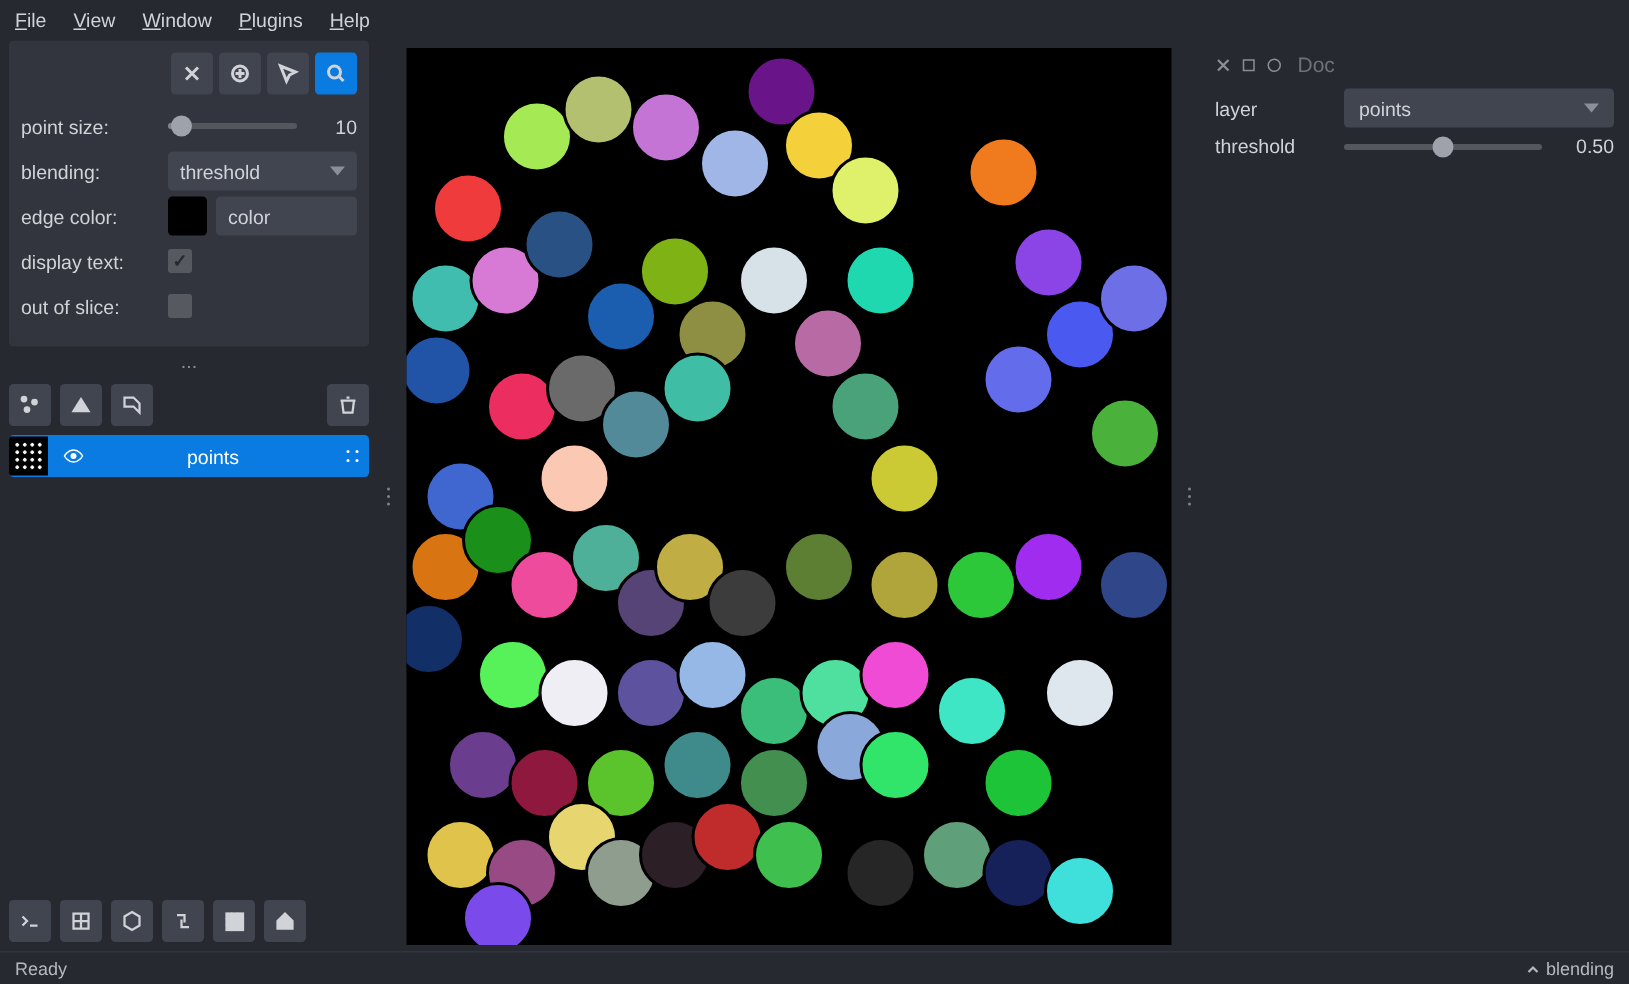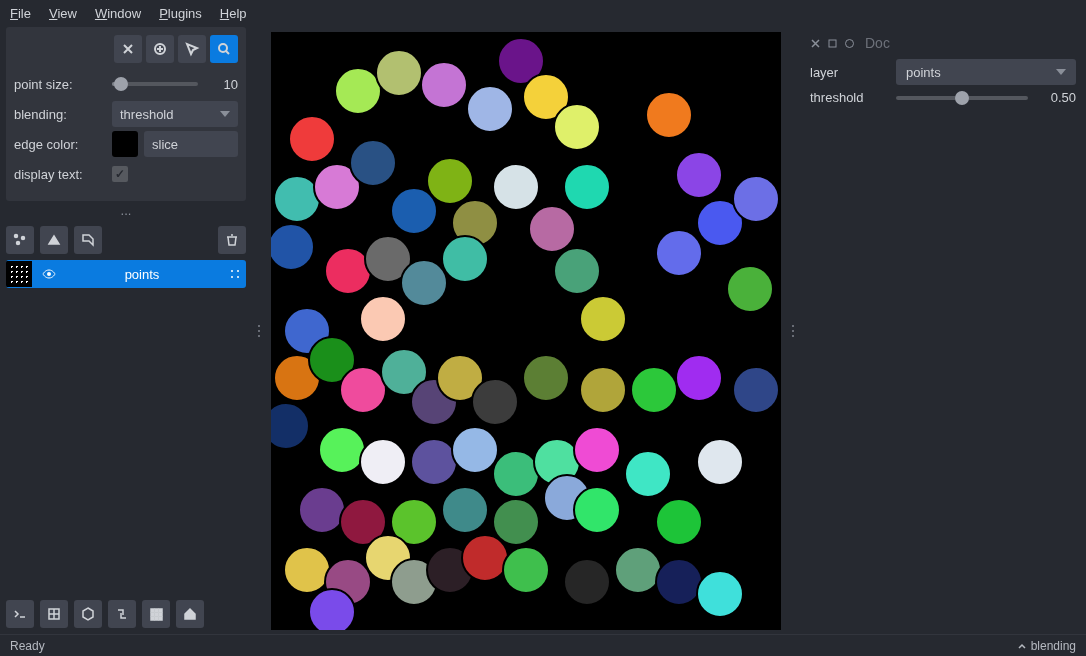--- a/index.html
+++ b/index.html
@@ -113,26 +113,30 @@
         <div class="ctrl-label">blending:</div>
         <div class="select">
             <span>threshold</span>
             <span class="chev"></span>
           </div>
       </div>
       <div class="ctrl-row">
         <div class="ctrl-label">edge color:</div>
         <div class="swatch" id="edge-swatch" style="background: rgb(0, 0, 0);"></div>
         <div class="color-input">
-            <span>slice</span>
+            <span>color</span>
           </div>
       </div>
       <div class="ctrl-row">
         <div class="ctrl-label">display text:</div>
         <div class="checkbox checked"></div>
+      </div>
+      <div class="ctrl-row">
+        <div class="ctrl-label">out of slice:</div>
+        <div class="checkbox"></div>
       </div>
     </div>
     <div class="more-dots">...</div>
 
 
     <div class="toolbar-row">
       <div class="tool-btn">
           <svg viewBox="0 0 16 16">
             <circle cx="4" cy="4" r="1.5"></circle>
             <circle cx="11" cy="6" r="1.5"></circle>

